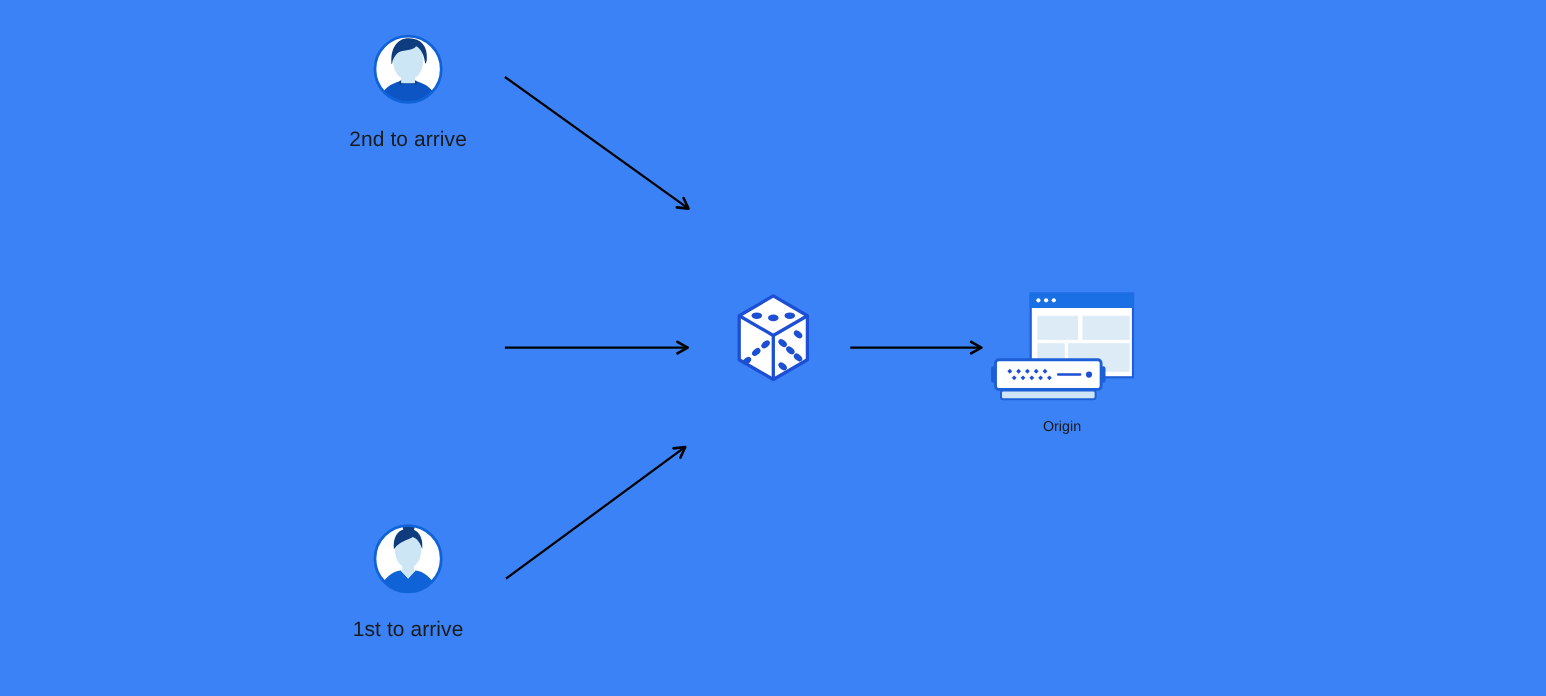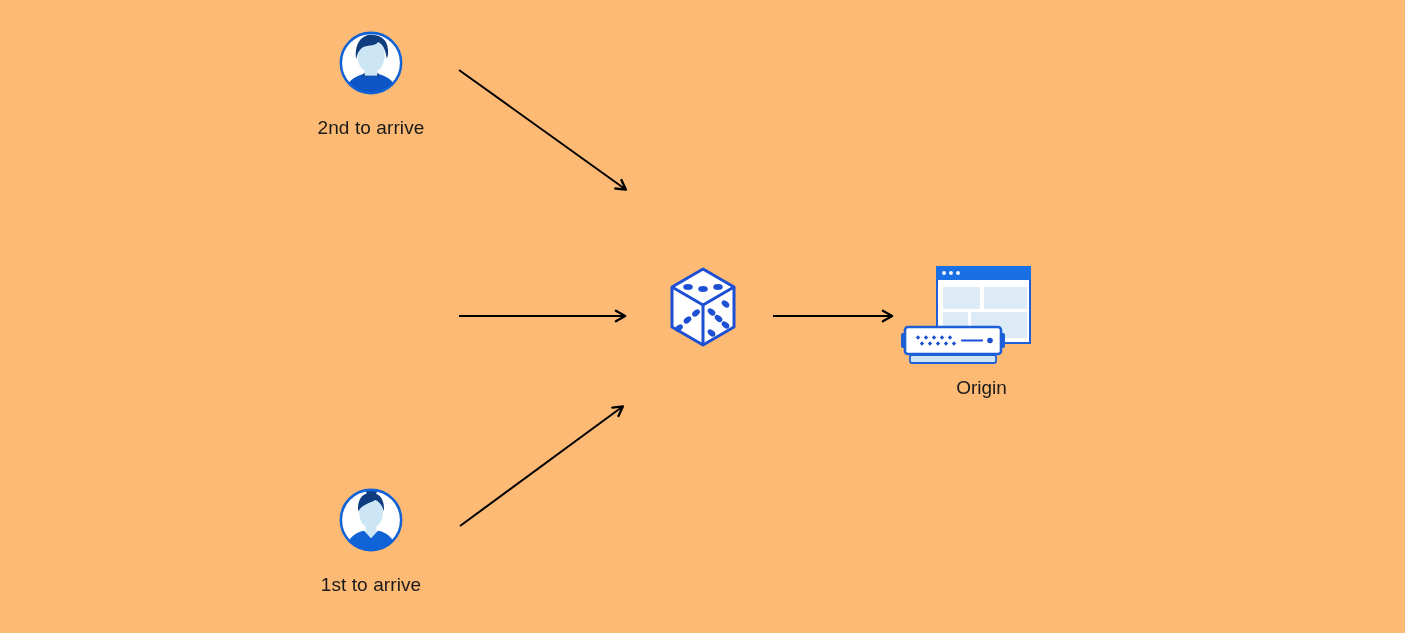--- a/index.html
+++ b/index.html
@@ -3,42 +3,42 @@
 <meta charset="utf-8">
 <style>
   * { margin: 0; padding: 0; box-sizing: border-box; }
   html, body { background: #ffffff; }
   body {
     font-family: "Liberation Sans", "DejaVu Sans", sans-serif;
     width: 1405px; height: 633px; overflow: hidden; position: relative;
   }
   .canvas {
     position: absolute; left: 0; top: 0; width: 1405px; height: 633px;
-    background: #fdba74;
+    background: #3b82f6;
   }
   .arrow-layer {
     position: absolute; left: 0; top: 0; width: 1405px; height: 633px;
     pointer-events: none;
   }
   .node {
     position: absolute; display: flex; flex-direction: column; align-items: center;
   }
   .client-node { width: 200px; }
   .avatar-icon { width: 70px; height: 70px; display: block; }
   .node-label {
     margin-top: 19px; font-size: 19px; line-height: 21px; color: #1a1a1a;
     text-align: center; white-space: nowrap; letter-spacing: 0.1px;
   }
   .dice-node { left: 668px; top: 266px; width: 70px; height: 84px; }
   .dice-icon { width: 70px; height: 84px; display: block; }
   .origin-node { left: 893px; top: 260px; width: 145px; height: 145px; }
   .origin-icon { width: 135px; height: 108px; display: block; }
   .origin-label {
-    position: absolute; top: 117px; left: 16px; width: 145px;
-    font-size: 19px; line-height: 22px; color: #1a1a1a; text-align: center;
+    position: absolute; top: 117px; left: 0; width: 145px;
+    font-size: 13px; line-height: 22px; color: #1a1a1a; text-align: center;
   }
 </style>
 </head>
 <body>
 
 <div class="canvas">
 
   <svg class="arrow-layer" width="1405" height="633" viewBox="0 0 1405 633">
     <defs>
       <marker id="arrowhead" viewBox="0 0 12 12" refX="9" refY="6" markerWidth="7" markerHeight="7" orient="auto">
@@ -65,21 +65,21 @@
         <rect x="29.5" y="34" width="13" height="15" fill="#cde6f5"></rect>
         <path d="M36,11.5 C45,11.5 50.5,18 50,29 C49.5,39 44.5,45.5 36,45.5 C27.5,45.5 22.5,39 22,29 C21.5,18 27,11.5 36,11.5 Z" fill="#cde6f5"></path>
         <path d="M20.5,31 C19,14 28,6.5 37,7 C48,7.5 54.5,14 53.5,27 C53.3,29 52.6,30.3 52,30.8 C51.2,23 48,16.5 43.5,14.5 C40,19.5 29.5,17 25.5,21.5 C23,24.2 21.4,27.3 21,31 Z" fill="#0e3c7e"></path>
       </g>
       <circle cx="36" cy="36" r="31" fill="none" stroke="#1063d7" stroke-width="2.6"></circle>
     </svg>
     <div class="node-label">2nd to arrive</div>
   </div>
 
 
-  <div class="node client-node" style="left:271px; top:485px;">
+  <div class="node client-node" style="left:271px; top:473px;">
     <svg class="avatar-icon" viewBox="0 0 72 72">
       <defs>
           <clipPath id="clipC">
             <circle cx="36" cy="36" r="31"></circle>
           </clipPath>
         </defs>
       <circle cx="36" cy="36" r="31" fill="#ffffff"></circle>
       <g clip-path="url(#clipC)">
         <rect x="30.5" y="34" width="11" height="18" fill="#cde6f5"></rect>
         <path d="M7,74 C10,54.5 21,48 29,47 L36,54.5 L43,47 C51,48 62,54.5 65,74 Z" fill="#1063d7"></path>

